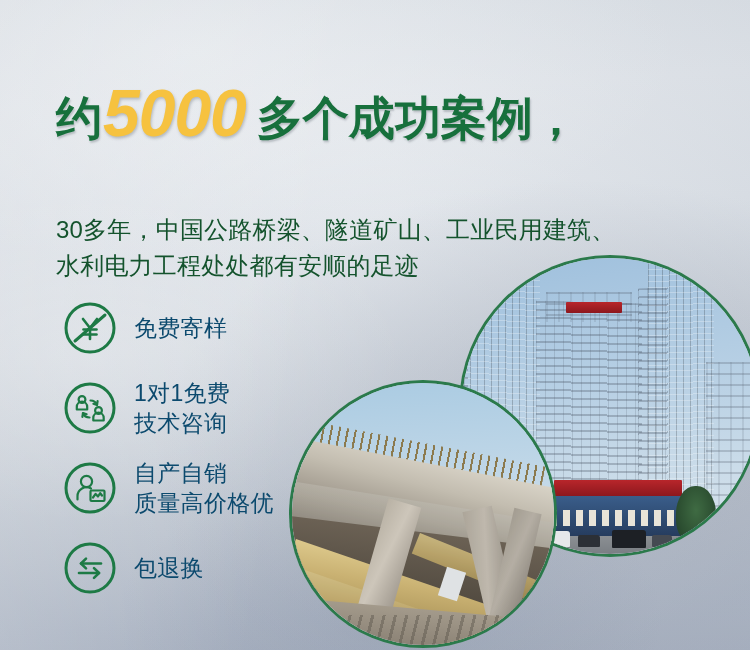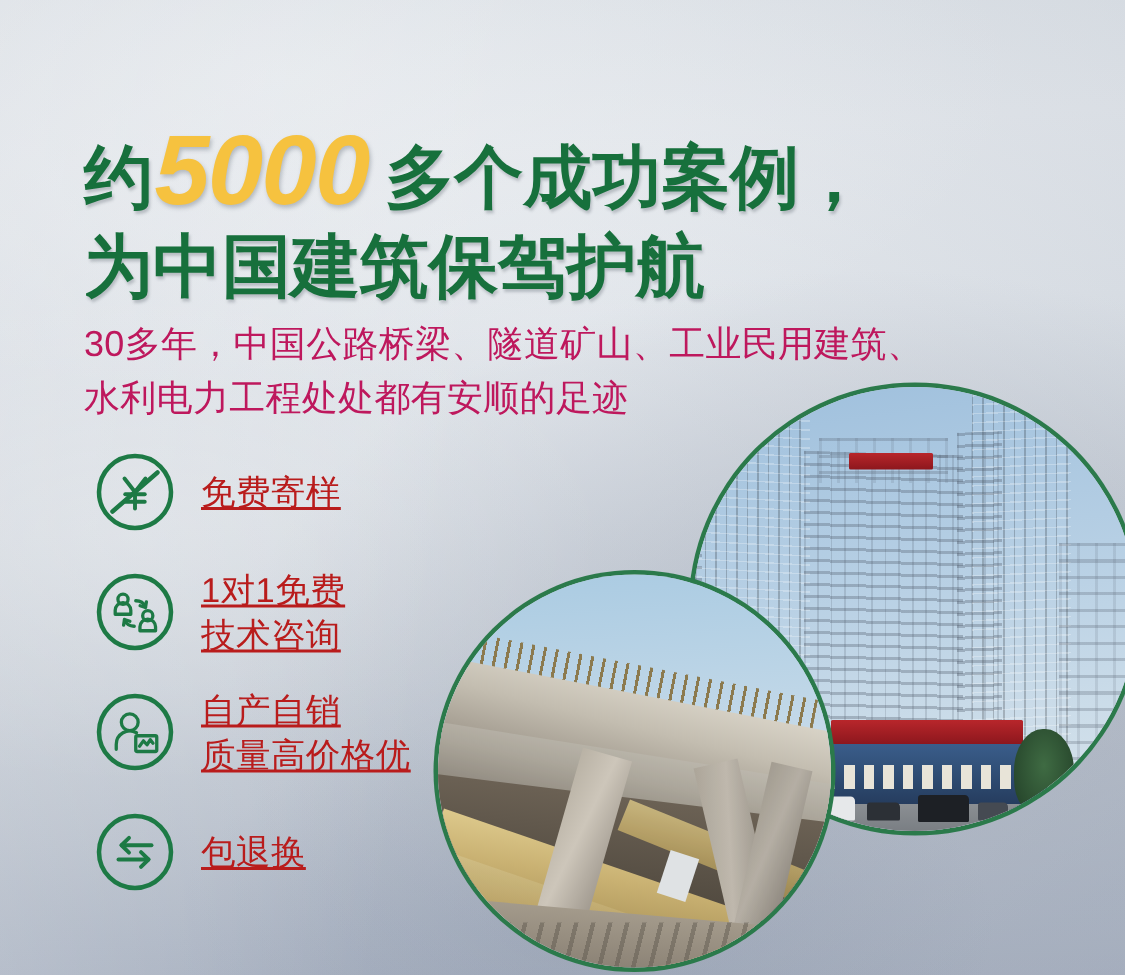--- a/index.html
+++ b/index.html
@@ -82,21 +82,21 @@
     margin-top:6px;
     white-space:nowrap;
     text-shadow:1px 2px 2px rgba(90,100,110,0.33);
   }
 
   
   .subtitle {
     position:absolute;
     left:56px; top:212px;
     width:665px;
-    color:#be185d;
+    color:#14532d;
     font-size:24px;
     line-height:1.52;
     letter-spacing:0.2px;
   }
   .subtitle div { white-space:nowrap; }
 
   
   .features {
     position:absolute;
     left:62px; top:300px;
@@ -110,25 +110,24 @@
     height:56px;
     margin-bottom:24px;
   }
   .feature.two-line { }
   .f-icon {
     flex:0 0 auto;
     width:56px; height:56px;
     display:block;
   }
   .f-text {
-    color:#b91c1c;
+    color:#0c4a6e;
     font-size:23px;
     line-height:1.32;
     letter-spacing:0.3px;
-    text-decoration:underline;
   }
   .f-text div { white-space:nowrap; }
 
   
   .photo {
     position:absolute;
     border-radius:50%;
     overflow:hidden;
     box-shadow:0 0 0 3px #2b7a4b;
   }
@@ -285,21 +284,20 @@
     <div class="ground" style="left:-10px; top:214px; width:290px; height:58px; transform:rotate(5deg); transform-origin:left top;"></div>
     <div style="position:absolute; left:0; top:232px; width:262px; height:40px; background:repeating-linear-gradient(104deg, rgba(90,84,74,0.45) 0 3px, rgba(255,255,255,0) 3px 11px);"></div>
   </div>
 
   <div class="headline-block">
     <div class="headline-1">
       <span class="hl-green">约</span>
       <span class="hl-number">5000</span>
       <span class="hl-green hl-tail">多个成功案例，</span>
     </div>
-    <div class="headline-2">为中国建筑保驾护航</div>
   </div>
 
   <div class="subtitle">
     <div>30多年，中国公路桥梁、隧道矿山、工业民用建筑、</div>
     <div>水利电力工程处处都有安顺的足迹</div>
   </div>
 
   <div class="features">
 
     <div class="feature">

